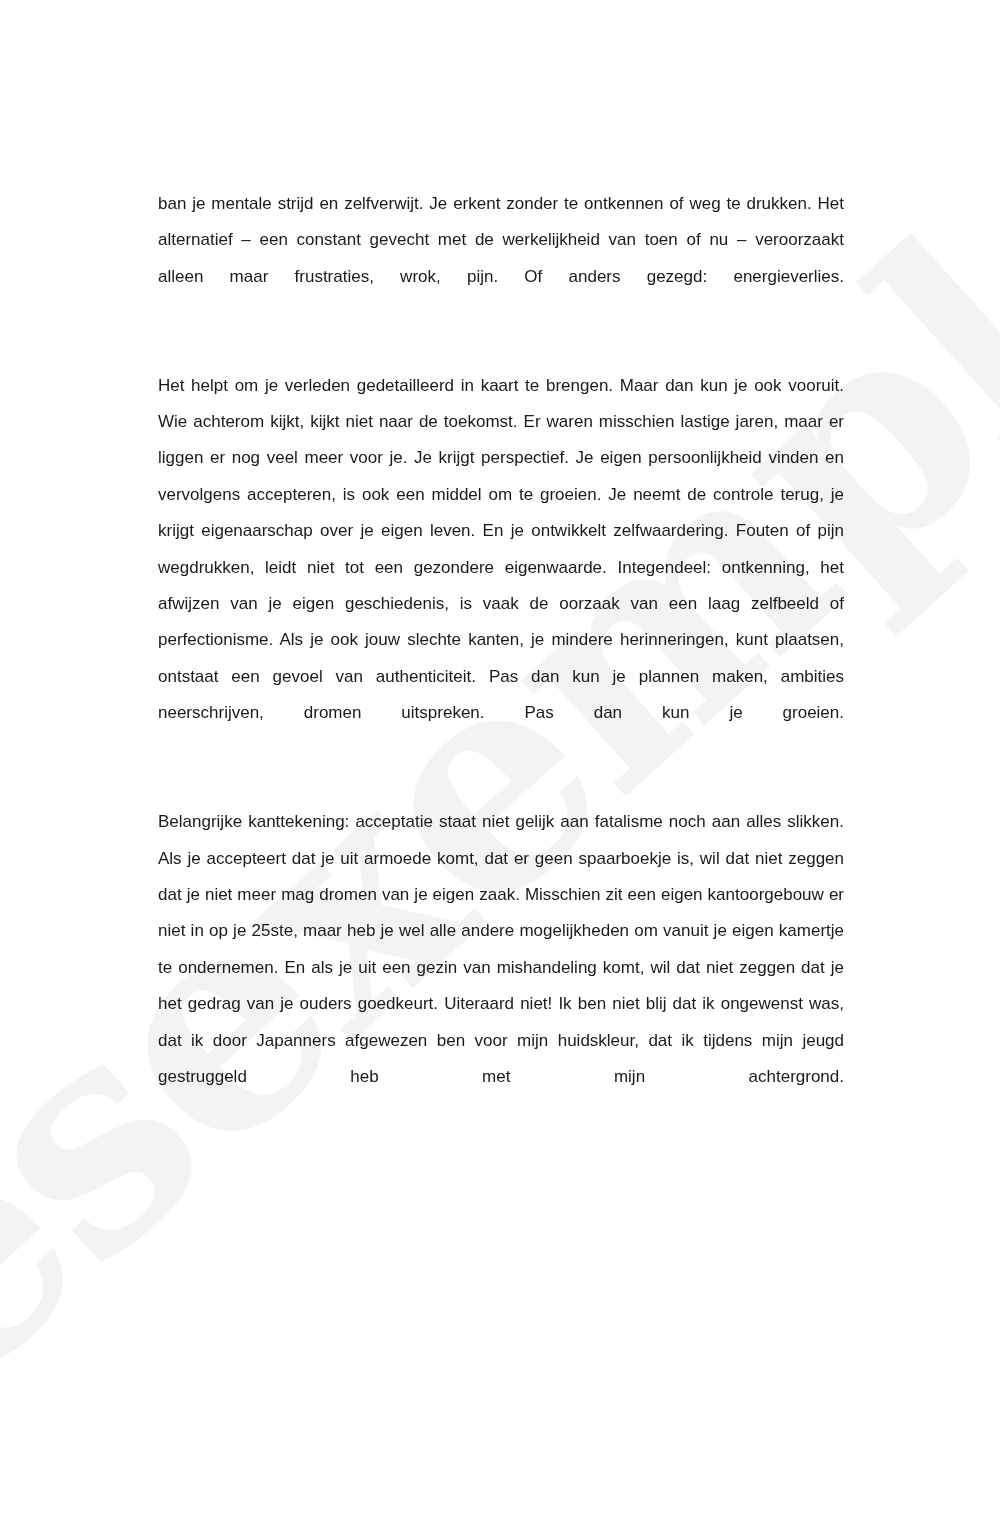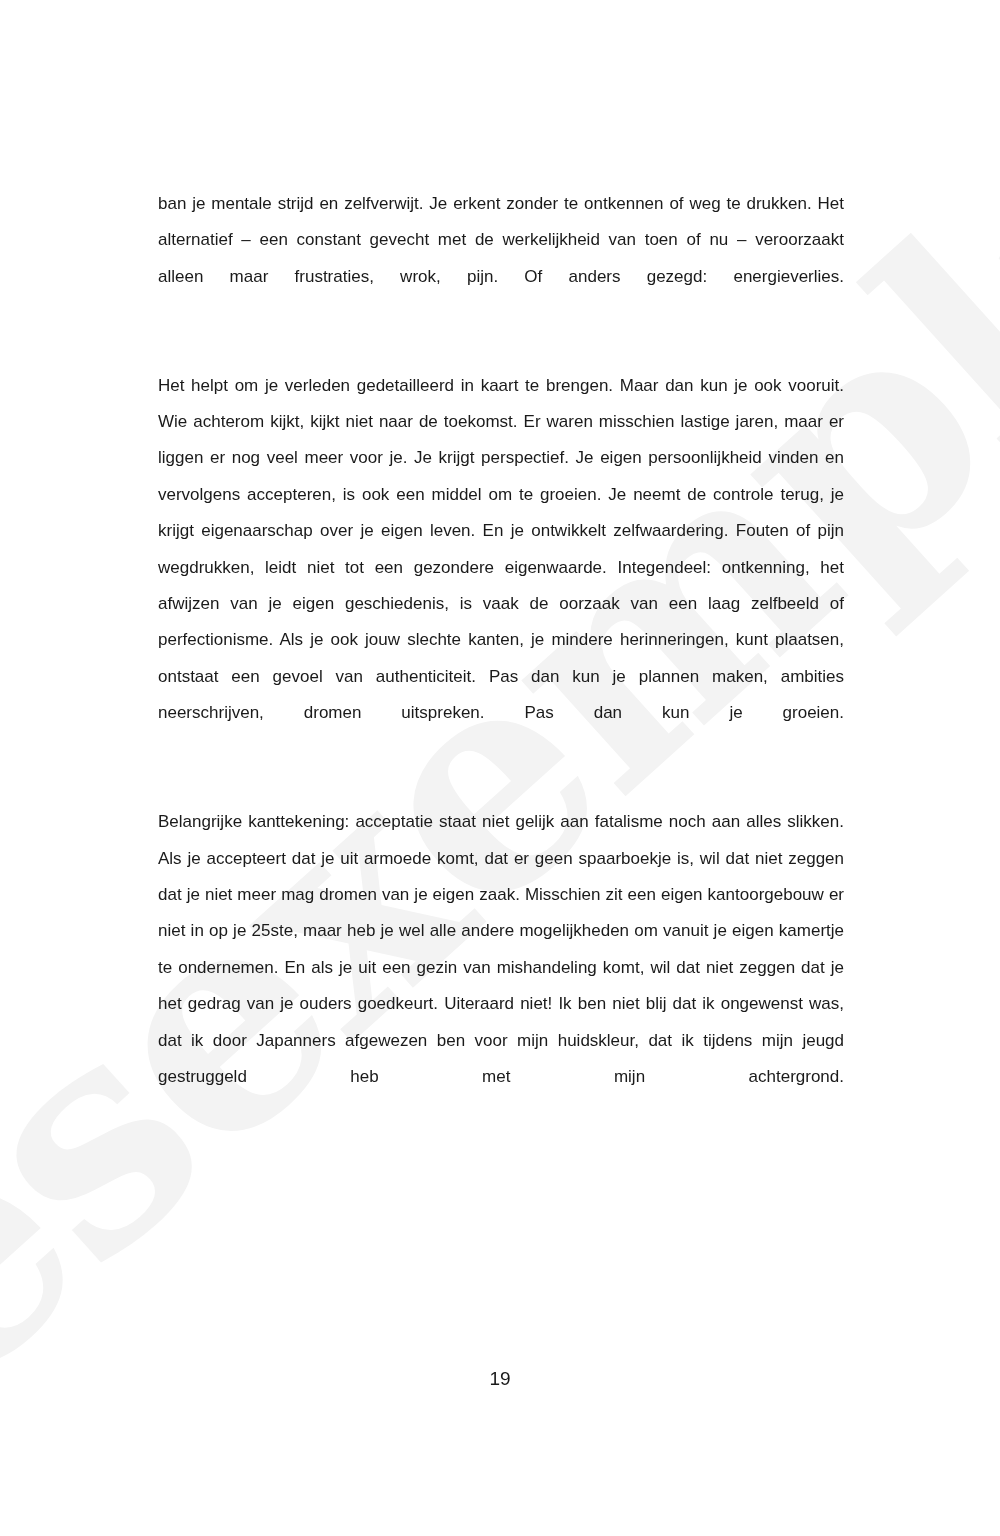--- a/index.html
+++ b/index.html
@@ -96,15 +96,14 @@
   <div id="watermark-layer">
     <div id="watermark-text">Leesexemplaar</div>
   </div>
 
   <div id="content">
     <p class="body-par">ban je mentale strijd en zelfverwijt. Je erkent zonder te ontkennen of weg te drukken. Het alternatief – een constant gevecht met de werkelijkheid van toen of nu – veroorzaakt alleen maar frustraties, wrok, pijn. Of anders gezegd: energieverlies.</p>
     <p class="body-par">Het helpt om je verleden gedetailleerd in kaart te brengen. Maar dan kun je ook vooruit. Wie achterom kijkt, kijkt niet naar de toekomst. Er waren misschien lastige jaren, maar er liggen er nog veel meer voor je. Je krijgt perspectief. Je eigen persoonlijkheid vinden en vervolgens accepteren, is ook een middel om te groeien. Je neemt de controle terug, je krijgt eigenaarschap over je eigen leven. En je ontwikkelt zelfwaardering. Fouten of pijn wegdrukken, leidt niet tot een gezondere eigenwaarde. Integendeel: ontkenning, het afwijzen van je eigen geschiedenis, is vaak de oorzaak van een laag zelfbeeld of perfectionisme. Als je ook jouw slechte kanten, je mindere herinneringen, kunt plaatsen, ontstaat een gevoel van authenticiteit. Pas dan kun je plannen maken, ambities neerschrijven, dromen uitspreken. Pas dan kun je groeien.</p>
     <p class="body-par">Belangrijke kanttekening: acceptatie staat niet gelijk aan fatalisme noch aan alles slikken. Als je accepteert dat je uit armoede komt, dat er geen spaarboekje is, wil dat niet zeggen dat je niet meer mag dromen van je eigen zaak. Misschien zit een eigen kantoorgebouw er niet in op je 25ste, maar heb je wel alle andere mogelijkheden om vanuit je eigen kamertje te ondernemen. En als je uit een gezin van mishandeling komt, wil dat niet zeggen dat je het gedrag van je ouders goedkeurt. Uiteraard niet! Ik ben niet blij dat ik ongewenst was, dat ik door Japanners afgewezen ben voor mijn huidskleur, dat ik tijdens mijn jeugd gestruggeld heb met mijn achtergrond.</p>
   </div>
 
-  <div id="page-number">19</div>
 
 </div>
 
 </body></html>

